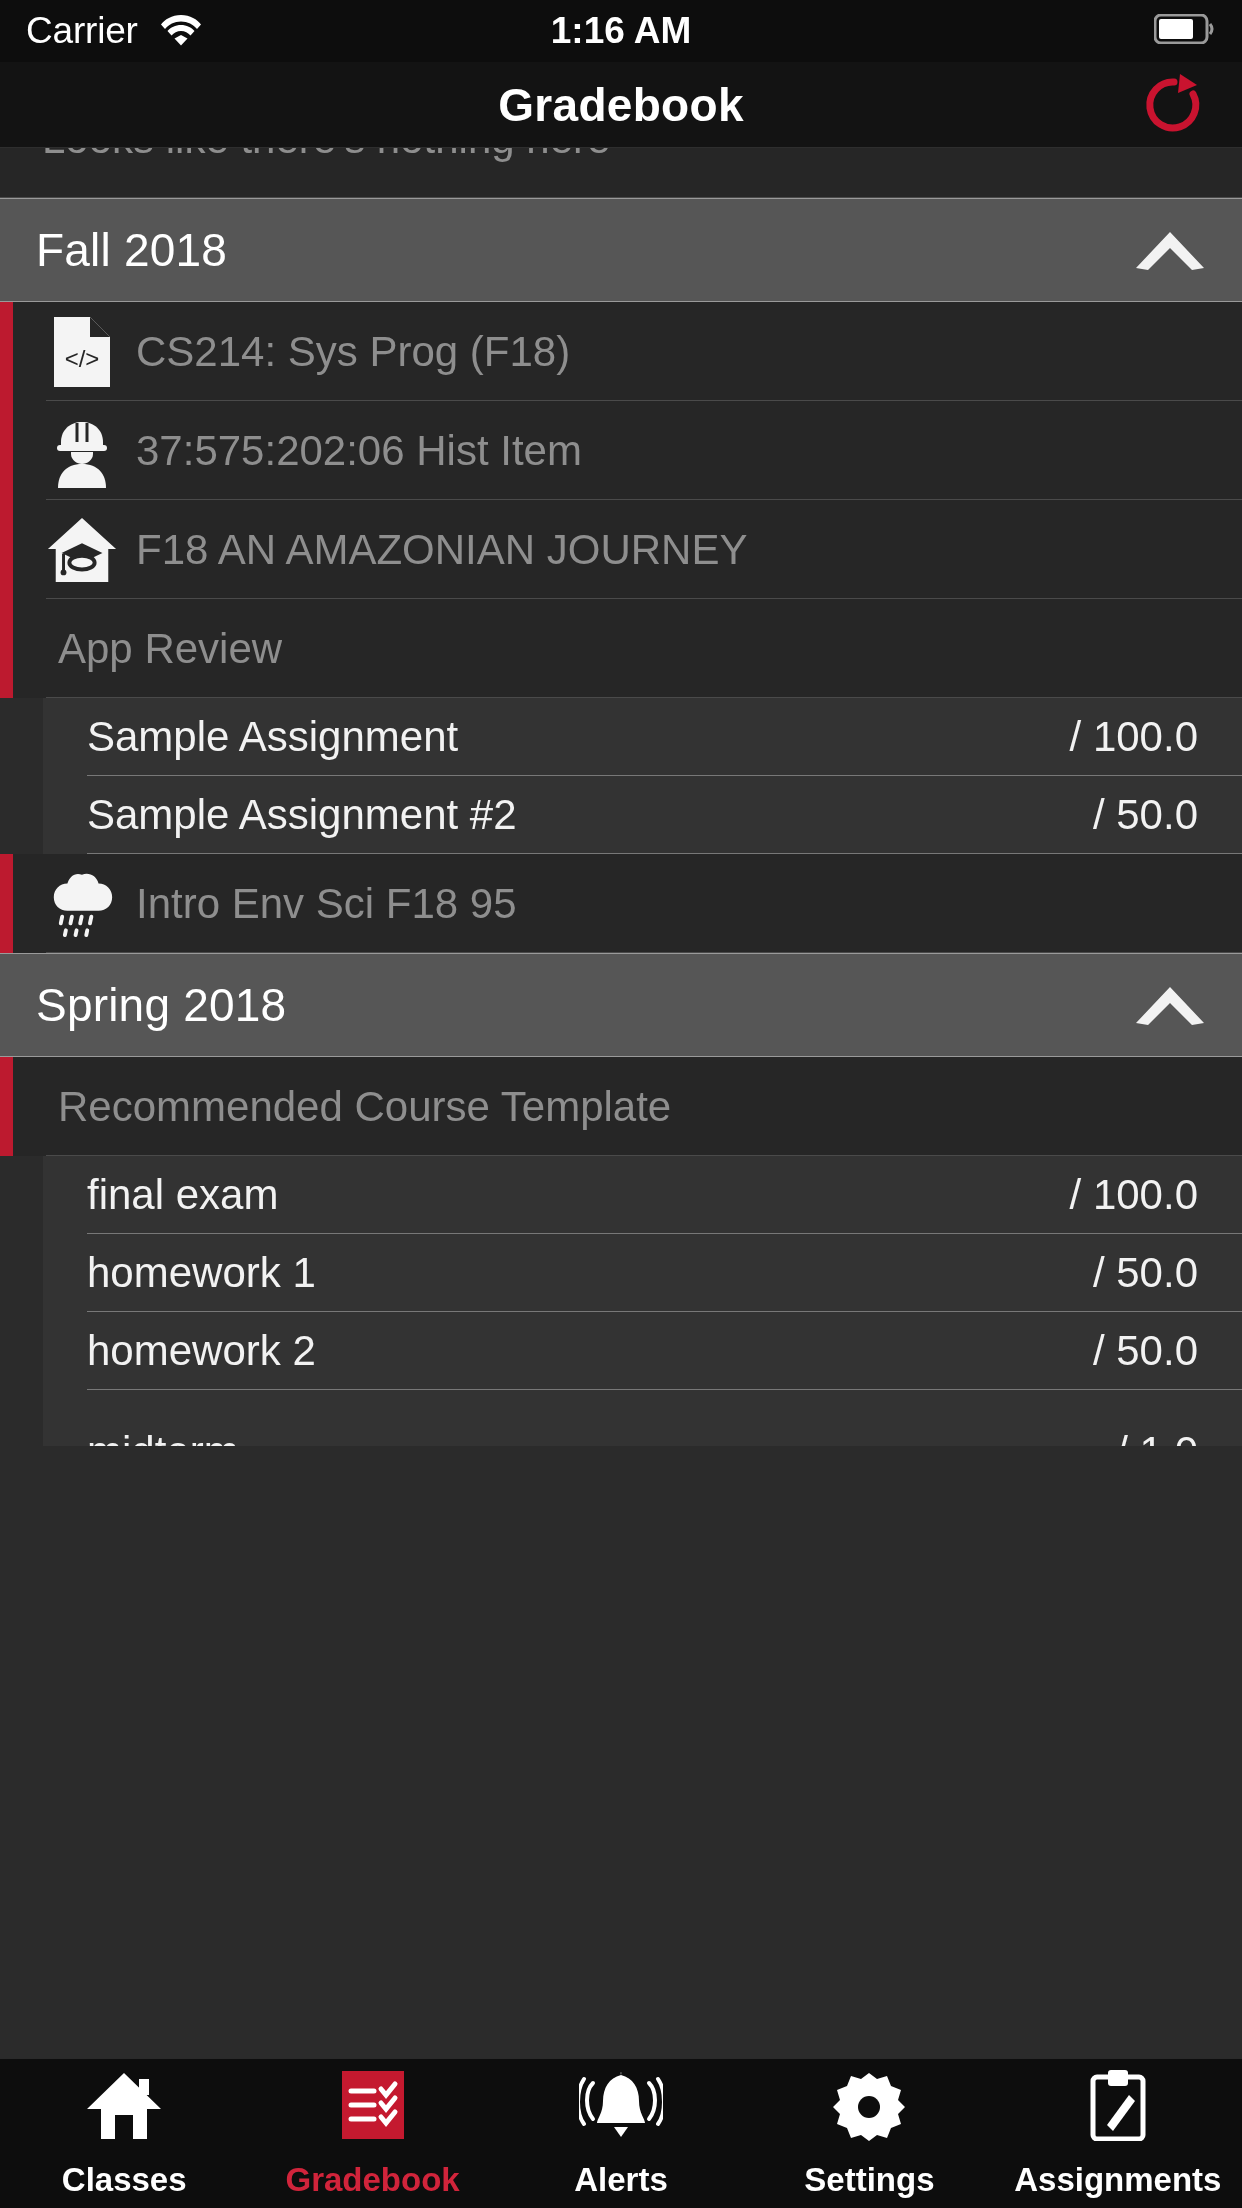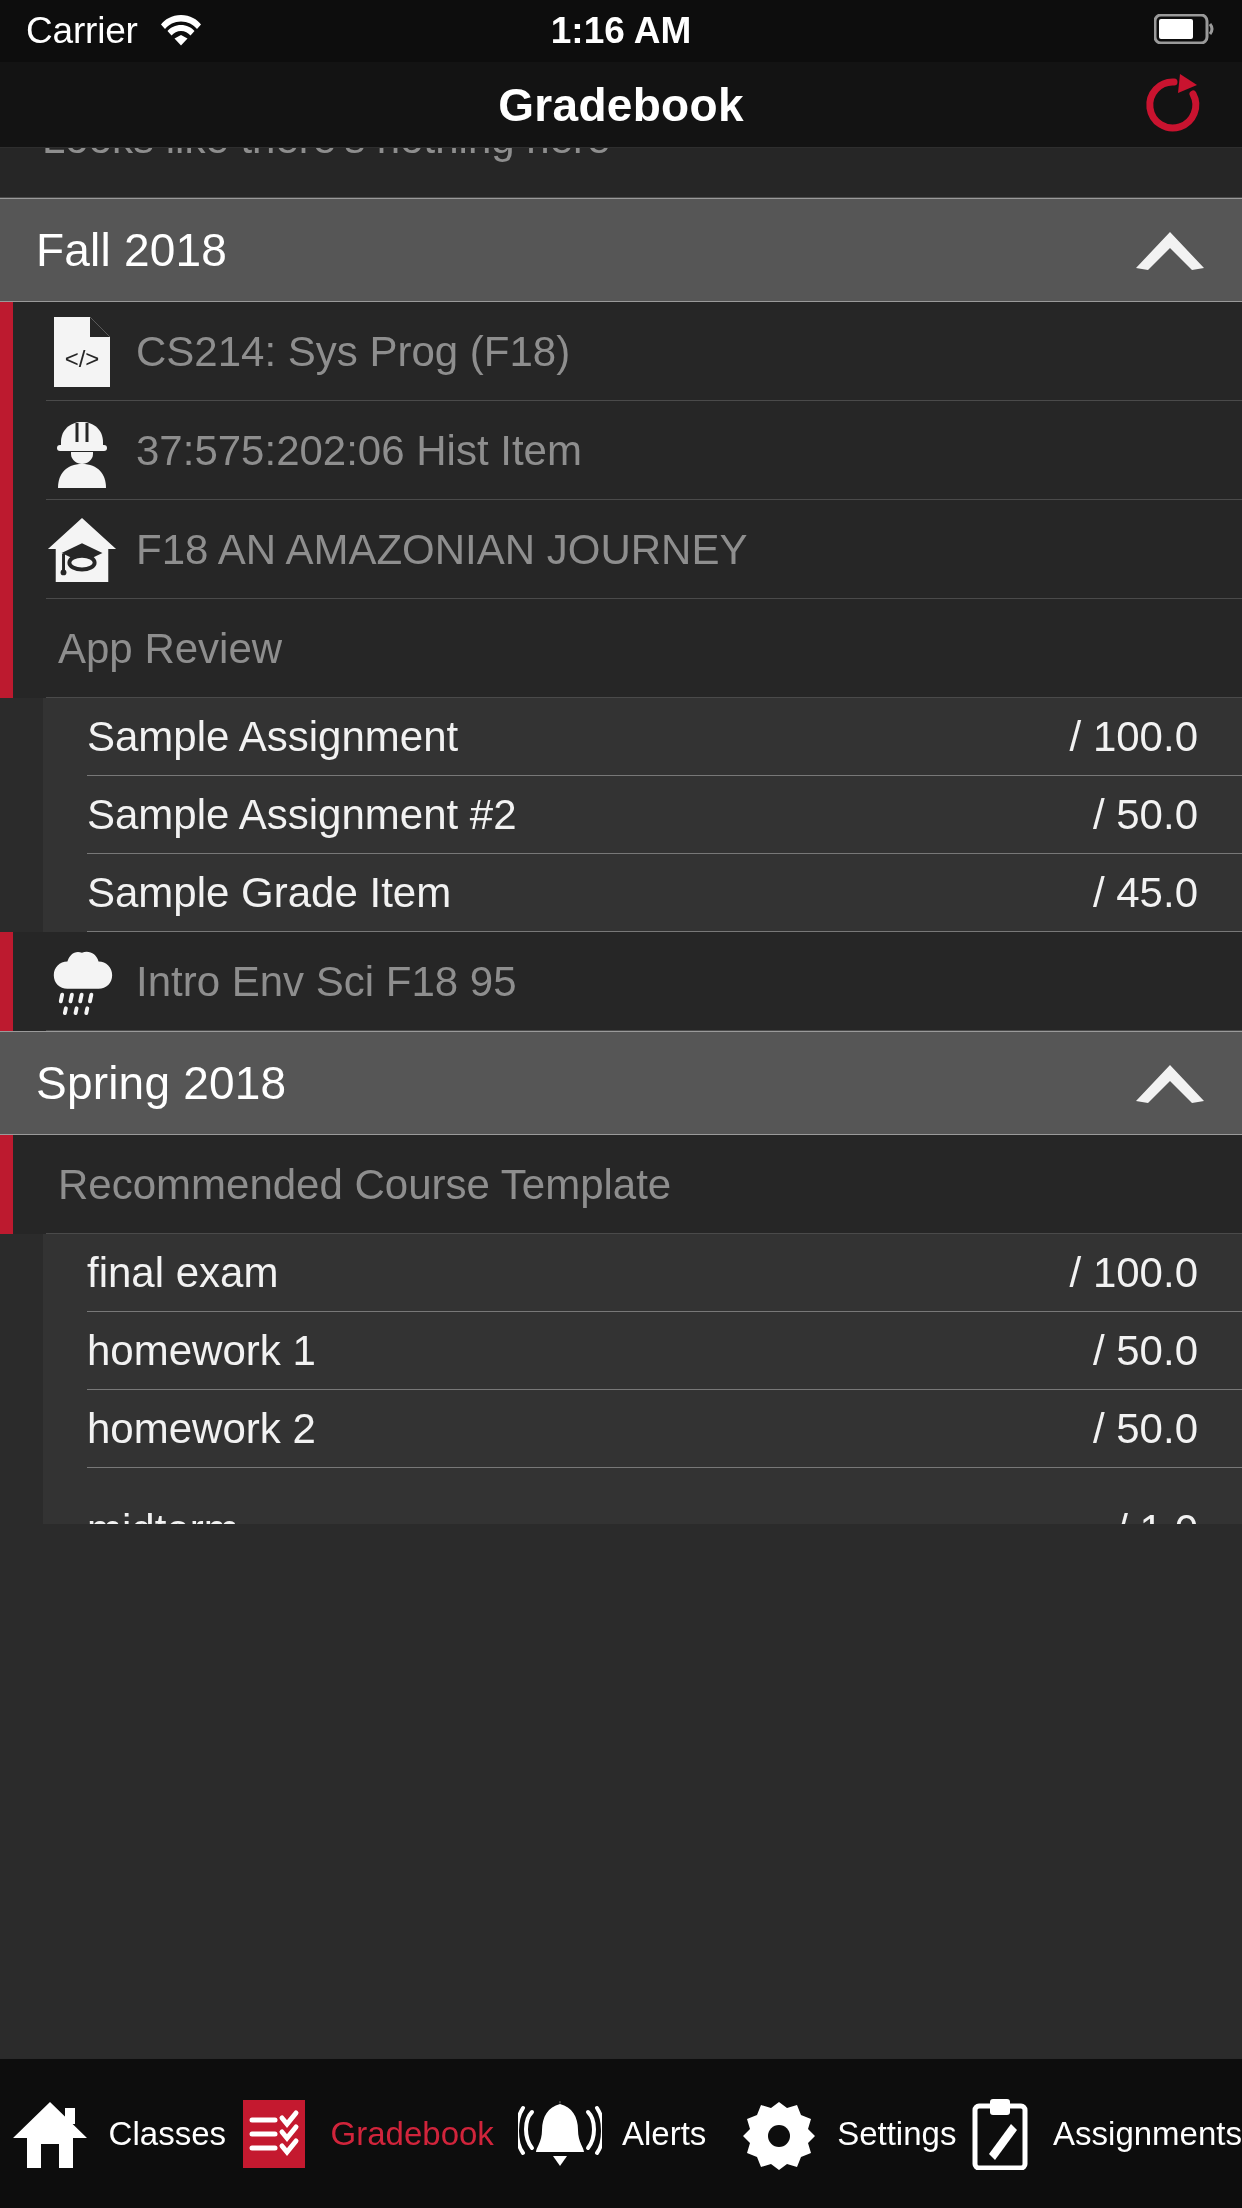--- a/index.html
+++ b/index.html
@@ -94,22 +94,22 @@
   }
   .assign-row.clipped{ height:56px; overflow:hidden; }
   .assign-row.clipped .name, .assign-row.clipped .score{ position:relative; top:34px; }
 
   
   .tabbar{
     flex:0 0 150px; height:150px; background:#0d0d0d;
     display:flex; align-items:stretch; border-top:1px solid #2a2a2a;
   }
   .tab{
-    flex:1 1 0; display:flex; flex-direction:row;
-    align-items:center; justify-content:center; gap:20px; cursor:pointer;
+    flex:1 1 0; display:flex; flex-direction:column;
+    align-items:center; justify-content:center; gap:20px; cursor:pointer;font-weight:bold;
   }
   .tab .ticon{ height:72px; display:flex; align-items:flex-end; justify-content:center; }
   .tab .tlabel{ font-size:33px; color:#ffffff; }
   .tab.active .tlabel{ color:#d1243b; }
 </style>
 </head>
 <body>
 
 <div id="app">
 
@@ -212,25 +212,20 @@
     </div>
 
     <div class="assign-row">
       <span class="name">Sample Assignment</span>
       <span class="score">/ 100.0</span>
       <div class="sep"></div>
     </div>
     <div class="assign-row">
       <span class="name">Sample Assignment #2</span>
       <span class="score">/ 50.0</span>
-      <div class="sep"></div>
-    </div>
-    <div class="assign-row">
-      <span class="name">Sample Grade Item</span>
-      <span class="score">/ 45.0</span>
       <div class="sep"></div>
     </div>
 
     <div class="course-row">
       <div class="accent"></div>
       <div class="icon">
         <svg width="74" height="70" viewBox="0 0 74 70">
           <path d="M22 14 C14 14 8 20 8 28 C8 36 14 42 22 42 L54 42 C62 42 68 36 68 28 C68 20 62 14 54 14 C52 6 44 2 37 5 C30 2 24 7 22 14 Z" fill="#f4f4f4"></path>
           <g fill="#f4f4f4">
             <rect x="14" y="46" width="4" height="11" rx="2" transform="rotate(12 16 51)"></rect>

